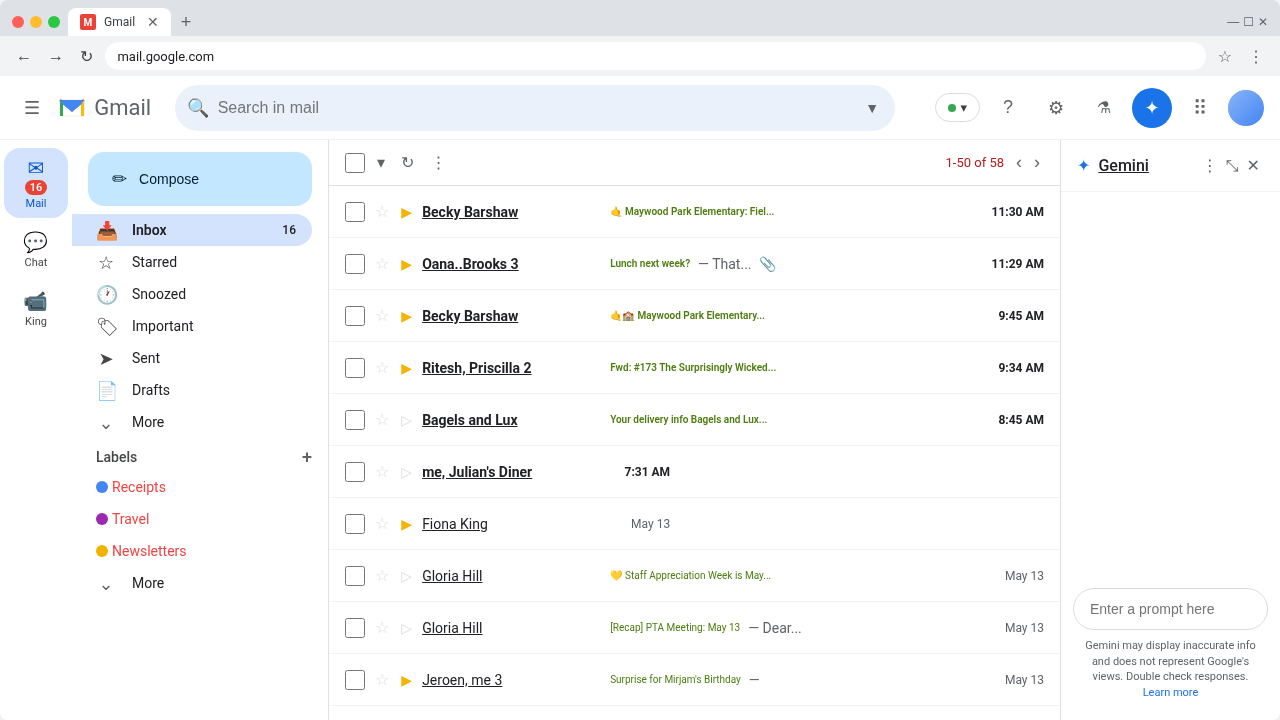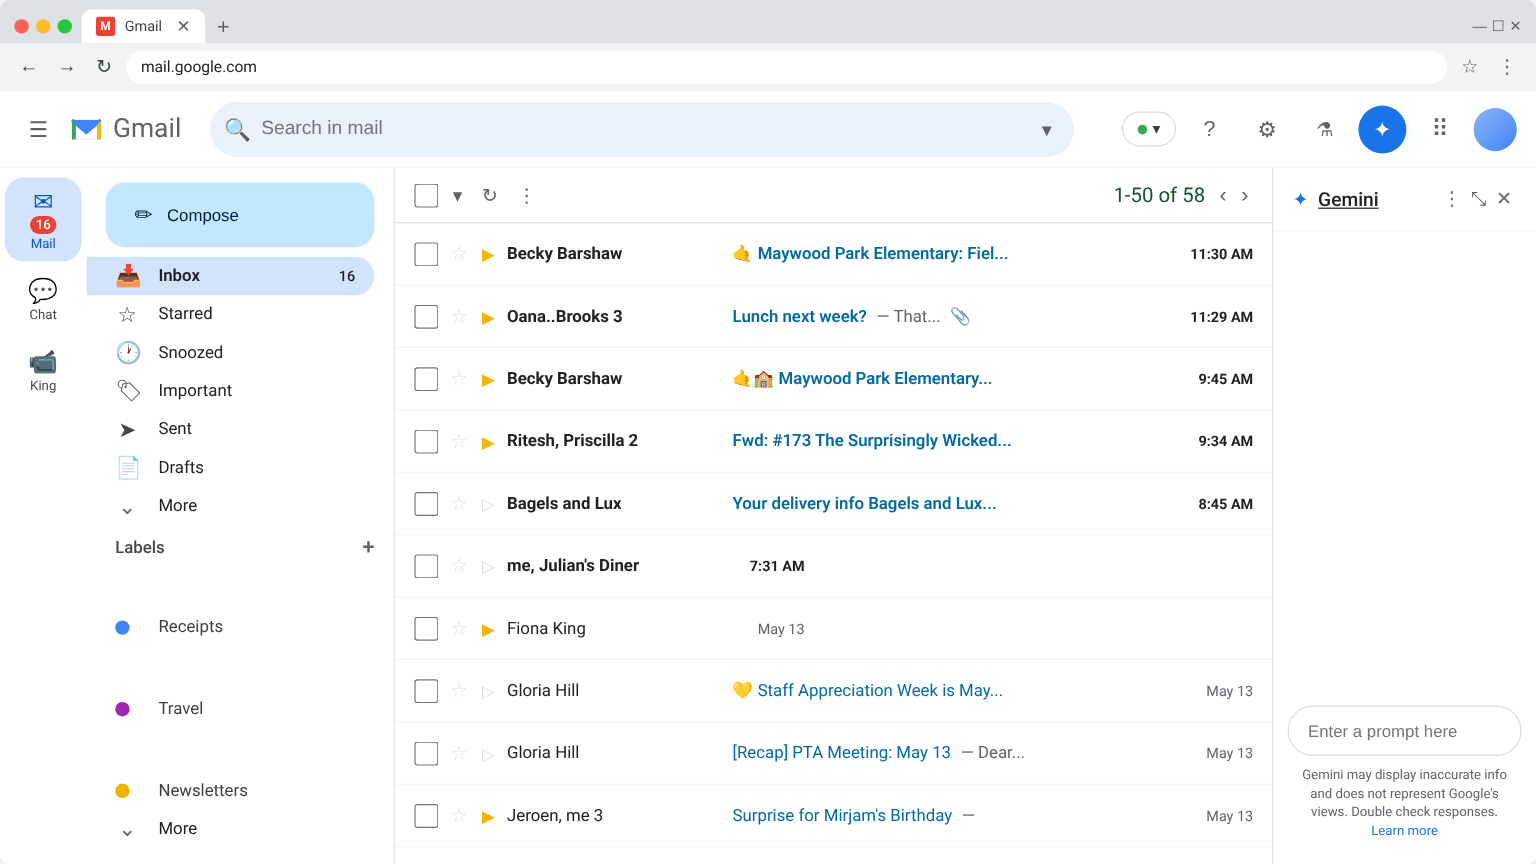--- a/index.html
+++ b/index.html
@@ -233,29 +233,28 @@
       padding: 8px 16px 4px 24px;
       color: #444746;
       font-size: 14px;
       font-weight: 500;
     }
     .labels-header-add { margin-left: auto; cursor: pointer; font-size: 18px; color: #5f6368; }
 
     .label-item {
       display: flex;
       align-items: center;
-      gap: 24px;
+      gap: 4px;
       padding: 4px 16px 4px 24px;
       height: 32px;
       cursor: pointer;
       border-radius: 0 16px 16px 0;
       margin-right: 16px;
       font-size: 14px;
-      color: #404040;
-      margin-top: 36px;
+      color: #ef4444;
     }
     .label-dot { width: 12px; height: 12px; border-radius: 50%; }
 
     
     .email-list-panel {
       flex: 1;
       overflow-y: auto;
       background: white;
       border-left: 1px solid #e0e0e0;
     }
@@ -264,21 +263,21 @@
       align-items: center;
       padding: 8px 16px;
       border-bottom: 1px solid #e0e0e0;
       gap: 8px;
       position: sticky;
       top: 0;
       background: white;
       z-index: 10;
     }
     .toolbar-btn { background: none; border: none; cursor: pointer; padding: 4px; color: #5f6368; font-size: 16px; border-radius: 4px; }
-    .toolbar-count { margin-left: auto; font-size: 17px; color: #14532d; }
+    .toolbar-count { margin-left: auto; font-size: 13px; color: #b91c1c; }
     .toolbar-nav { display: flex; gap: 4px; }
     .toolbar-nav-btn { background: none; border: none; cursor: pointer; color: #5f6368; font-size: 18px; padding: 4px; border-radius: 50%; }
 
     .email-row {
       display: flex;
       align-items: center;
       padding: 0 16px;
       height: 52px;
       border-bottom: 1px solid #f1f3f4;
       cursor: pointer;
@@ -289,32 +288,33 @@
     .email-star { background: none; border: none; cursor: pointer; font-size: 16px; color: #dadce0; padding: 2px; }
     .email-important { background: none; border: none; cursor: pointer; font-size: 14px; color: #dadce0; padding: 2px; }
     .email-important.important { color: #f4b400; }
     .email-sender {
       width: 180px;
       font-size: 14px;
       color: #202124;
       overflow: hidden;
       text-overflow: ellipsis;
       white-space: nowrap;
+      text-decoration: underline;
     }
     .email-row.unread .email-sender { font-weight: 700; }
     .email-content {
       flex: 1;
       display: flex;
       align-items: center;
       gap: 8px;
       overflow: hidden;
     }
     .email-subject {
-      font-size: 14px;
-      color: #0369a1;
+      font-size: 10px;
+      color: #4d7c0f;
       overflow: hidden;
       text-overflow: ellipsis;
       white-space: nowrap;
     }
     .email-row.unread .email-subject { font-weight: 600; }
     .email-preview {
       font-size: 14px;
       color: #5f6368;
       overflow: hidden;
       text-overflow: ellipsis;

